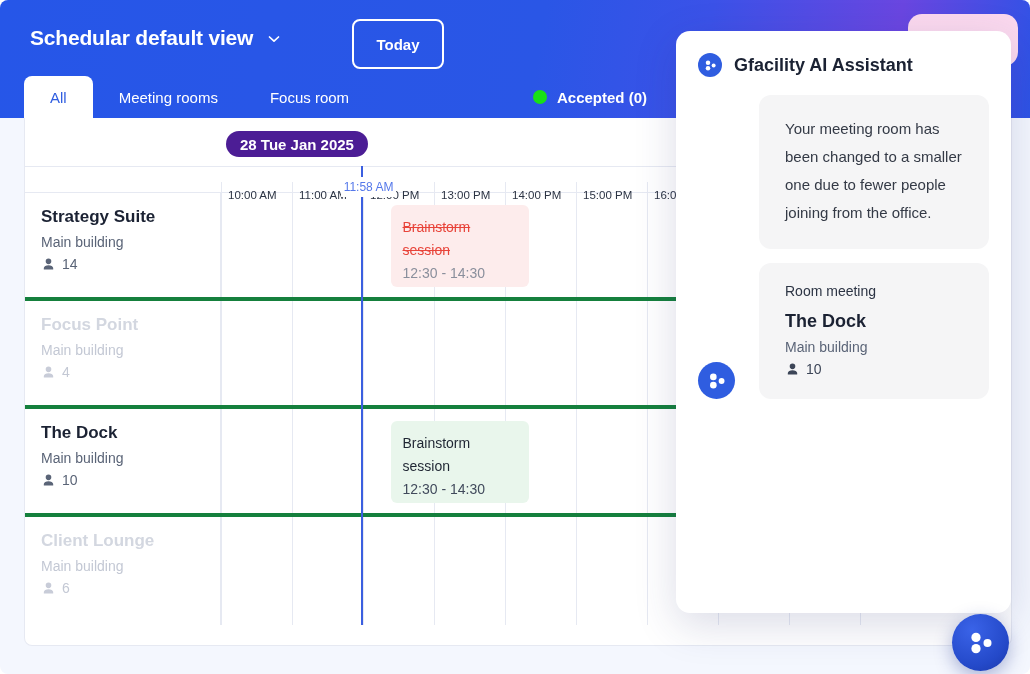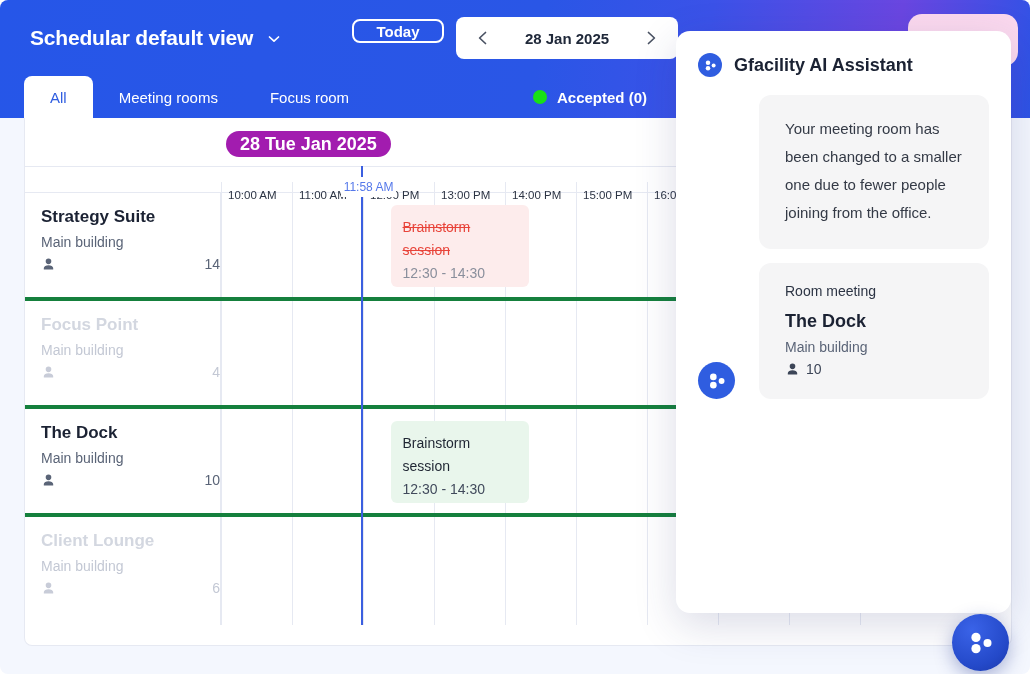--- a/index.html
+++ b/index.html
@@ -49,21 +49,21 @@
     width: 14px; height: 14px;
     margin-left: 14px;
     position: relative;
     top: 1px;
   }
   .chev-down svg { display:block; }
 
   .today-btn {
     position: absolute;
     left: 352px; top: 19px;
-    width: 92px; height: 24px;
+    width: 92px; height: 50px;
     border: 2px solid #ffffff;
     border-radius: 8px;
     background: transparent;
     color: #ffffff;
     font-size: 15px;
     font-weight: bold;
     font-family: "Liberation Sans", sans-serif;
     display: flex;
     align-items: center;
     justify-content: center;
@@ -163,23 +163,23 @@
     position: absolute;
     left: 0; top: 0;
     width: 988px; height: 48px;
   }
   .date-pill {
     position: absolute;
     left: 201px; top: 13px;
     height: 26px;
     padding: 0 14px;
     border-radius: 13px;
-    background: #a21caf;
+    background: #4c1d95;
     color: #ffffff;
-    font-size: 18px;
+    font-size: 15px;
     font-weight: bold;
     display: flex;
     align-items: center;
     white-space: nowrap;
   }
 
   .time-header {
     position: absolute;
     left: 0; top: 48px;
     width: 988px; height: 27px;
@@ -237,21 +237,20 @@
     color: #5a6477;
     margin-bottom: 6px;
     white-space: nowrap;
   }
   .room-cap {
     display: flex;
     align-items: center;
     gap: 6px;
     font-size: 14px;
     color: #5a6477;
-    justify-content: space-between;
   }
   .room-row.dim .room-name { color: #d3d7e0; }
   .room-row.dim .room-building { color: #c3c8d4; }
   .room-row.dim .room-cap { color: #c3c8d4; }
   .room-row.dim .room-cap svg path { fill: #c8ccd8; }
 
   .grid-cells {
     position: absolute;
     left: 196px; top: 0;
     right: 0; height: 100%;
@@ -422,33 +421,20 @@
       <div class="view-title">Schedular default view</div>
       <div class="chev-down">
         <svg width="14" height="14" viewBox="0 0 14 14">
           <path d="M2.5 5 L7 9.2 L11.5 5" fill="none" stroke="#ffffff" stroke-width="1.7" stroke-linecap="round" stroke-linejoin="round"></path>
         </svg>
       </div>
     </div>
 
     <div class="today-btn">Today</div>
 
-    <div class="date-nav">
-      <div class="nav-arrow">
-        <svg width="18" height="18" viewBox="0 0 18 18">
-          <path d="M11.5 3.5 L5.6 9 L11.5 14.5" fill="none" stroke="#4a5263" stroke-width="1.7" stroke-linecap="round" stroke-linejoin="round"></path>
-        </svg>
-      </div>
-      <div class="date-label">28 Jan 2025</div>
-      <div class="nav-arrow">
-        <svg width="18" height="18" viewBox="0 0 18 18">
-          <path d="M6.5 3.5 L12.4 9 L6.5 14.5" fill="none" stroke="#4a5263" stroke-width="1.7" stroke-linecap="round" stroke-linejoin="round"></path>
-        </svg>
-      </div>
-    </div>
 
     <div class="ghost-card"></div>
 
     <div class="tabbar">
       <div class="tab active">All</div>
       <div class="tab">Meeting rooms</div>
       <div class="tab">Focus room</div>
       <div class="status-chip">
         <div class="status-dot"></div>
         <div class="status-text">Accepted (0)</div>

